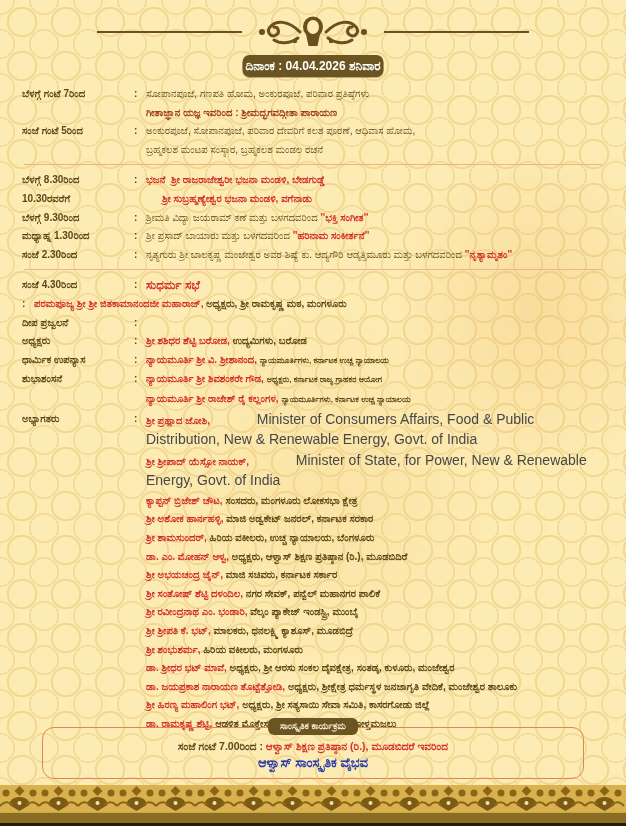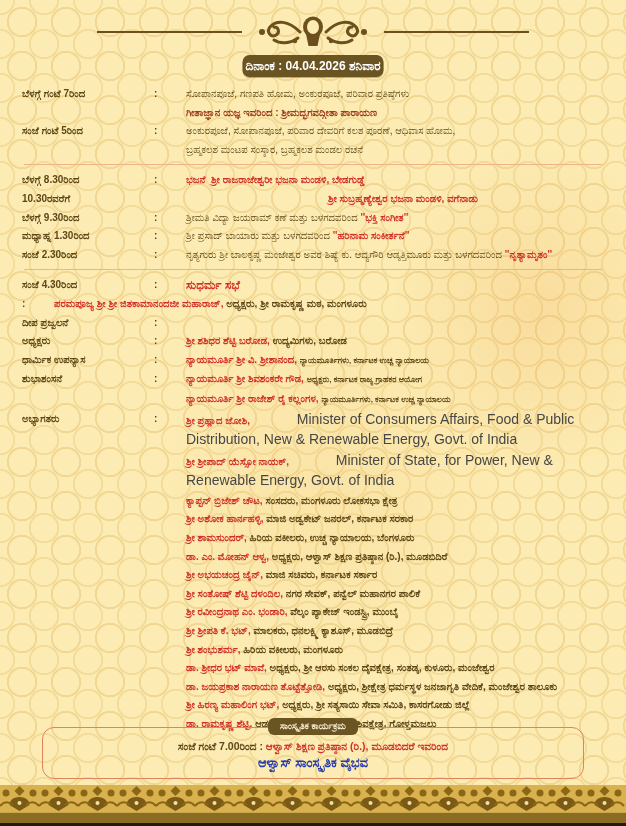--- a/index.html
+++ b/index.html
@@ -25,32 +25,32 @@
   .orn-line{height:2px;background:#6b4f1c;width:145px;}
   .orn-svg{margin:0 6px;}
 
   .date-badge{position:absolute;top:55px;left:50%;transform:translateX(-50%);
     background:#6a5422;color:#ffffff;font-weight:bold;font-size:12px;
     padding:4px 3px;border-radius:7px;white-space:nowrap;box-shadow:0 1px 0 rgba(0,0,0,.25);}
 
   .content{position:absolute;top:85px;left:22px;width:582px;}
   .sec-heading{color:#d2312a;font-weight:bold;font-size:11px;line-height:14px;margin-bottom:2px;}
 
-  .row{display:flex;font-size:10px;line-height:18.6px;gap:20px;}
+  .row{display:flex;font-size:10px;line-height:18.6px;}
   .row .lbl{width:112px;flex-shrink:0;font-weight:bold;color:#5d4717;}
   .row .colon{width:12px;flex-shrink:0;font-weight:bold;}
   .row .body{flex:1;}
   .red{color:#d2312a;font-weight:bold;}
   .maroon{color:#9d3b1c;font-weight:bold;}
   .brown{color:#5d4717;}
   .nm{color:#d2312a;font-weight:bold;}
   .role{color:#5d4717;font-weight:bold;}
   .role.sm{font-size:8px;font-weight:bold;}
   .role.en{font-size:14px;color:#474747;font-weight:normal;padding-left:44px;}
-  .indent2{padding-left:16px;text-align:center;}
+  .indent2{padding-left:16px;}
   .divider{border:0;border-top:1.5px solid #f0b28b;margin:5px 2px 6px 2px;}
   .big-red{color:#d2312a;font-weight:bold;font-size:12px;}
 
   .cultural-box{position:absolute;left:42px;right:42px;top:727px;height:50px;
     border:1.4px solid #e0855a;border-radius:12px;}
   .cultural-badge{position:absolute;top:-10px;left:50%;transform:translateX(-50%);
     background:#6a5422;color:#f8ecd0;font-size:9px;font-weight:bold;
     padding:3px 12px;border-radius:6px;white-space:nowrap;}
   .cb-line1{text-align:center;margin-top:12px;font-size:10.5px;font-weight:bold;}
   .cb-line2{text-align:center;margin-top:2px;font-size:13px;font-weight:bold;color:#2439ae;}

